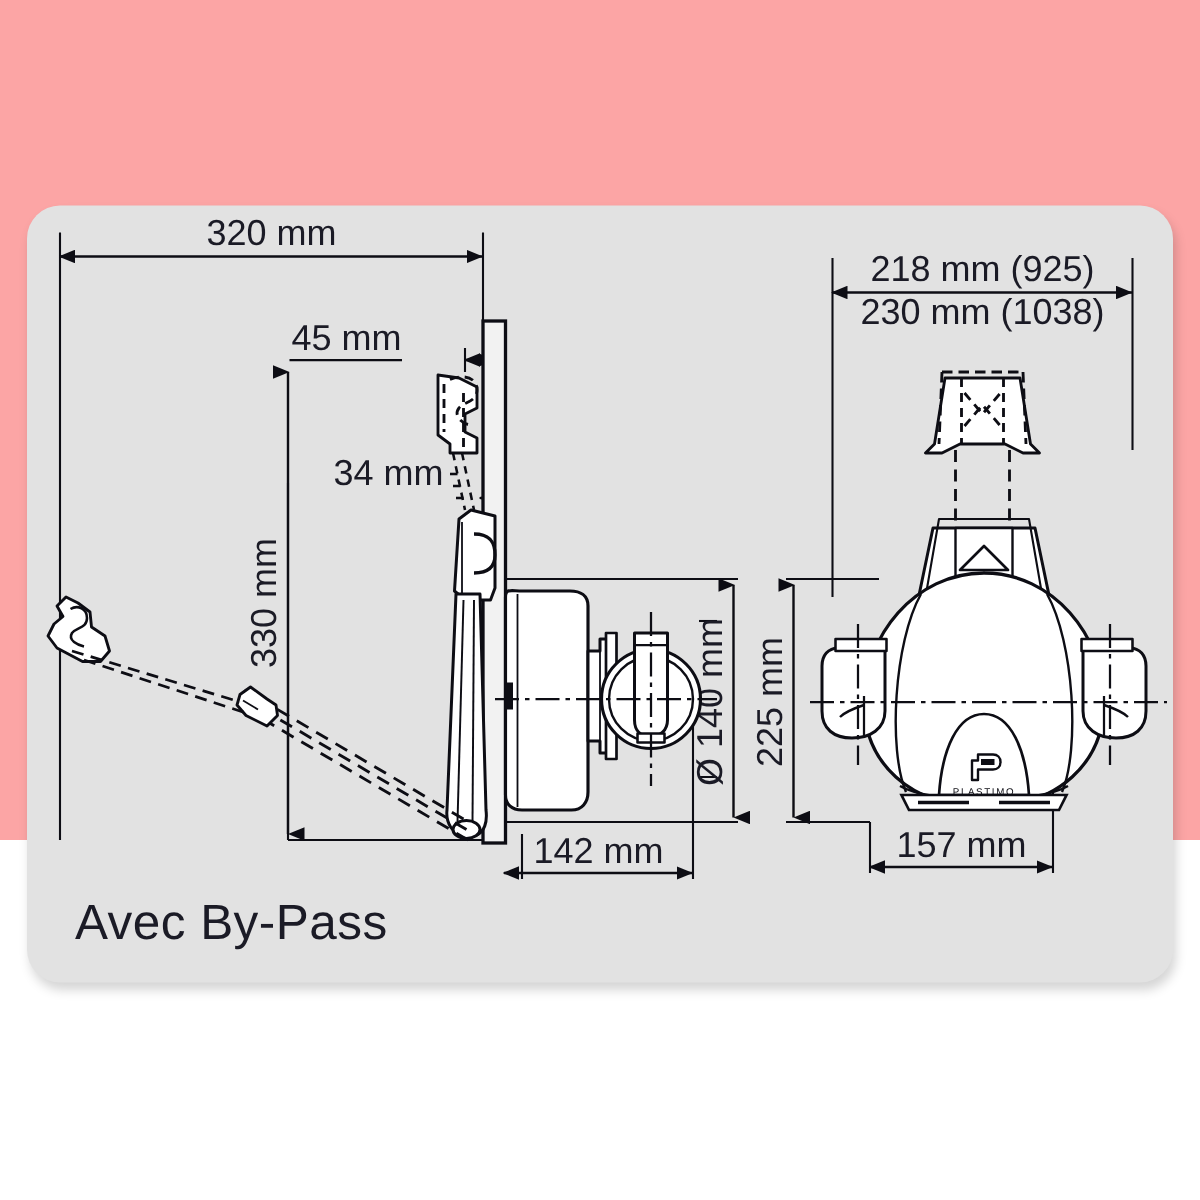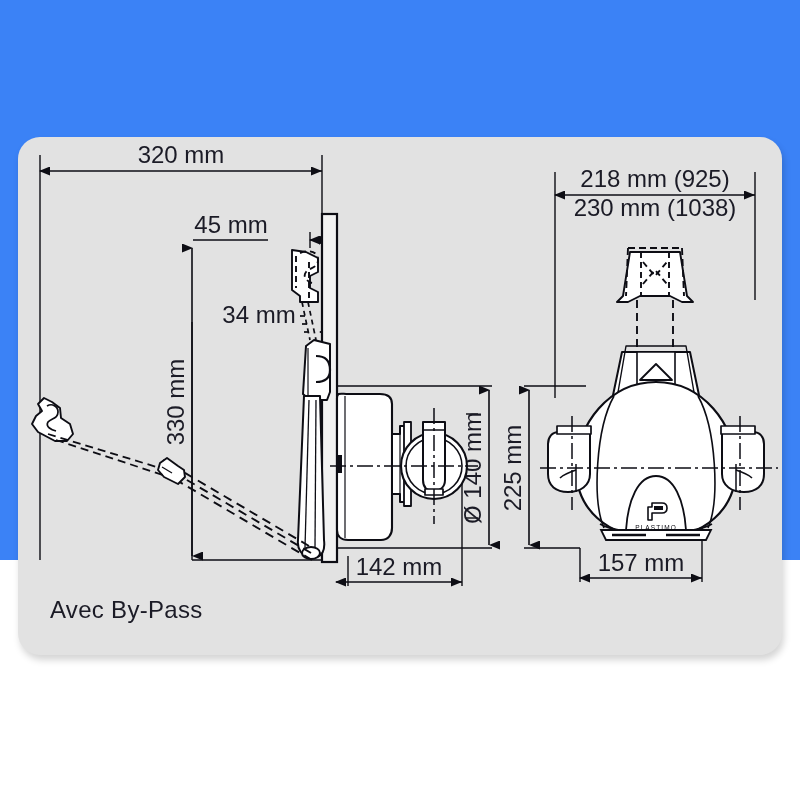--- a/index.html
+++ b/index.html
@@ -9,21 +9,21 @@
     width: 800px;
     height: 800px;
     background: #ffffff;
     font-family: "Liberation Sans", sans-serif;
     overflow: hidden;
   }
   #stage {
     position: relative;
     width: 800px;
     height: 560px;
-    background: #3b82f6;
+    background: #fca5a5;
   }
   #card {
     position: absolute;
     left: 18px;
     top: 137px;
     width: 764px;
     height: 518px;
     background: #e2e2e2;
     border-radius: 22px;
     box-shadow: 2px 5px 7px rgba(0,0,0,0.17);
@@ -34,21 +34,21 @@
     left: 0;
     top: 0;
     width: 800px;
     height: 800px;
     pointer-events: none;
   }
   .caption {
     position: absolute;
     left: 50px;
     top: 596px;
-    font-size: 24px;
+    font-size: 33px;
     color: #1b1b26;
     letter-spacing: 0.3px;
     font-family: "Liberation Sans", sans-serif;
     white-space: nowrap;
   }
 </style>
 </head>
 <body>
 
 <div id="stage">

